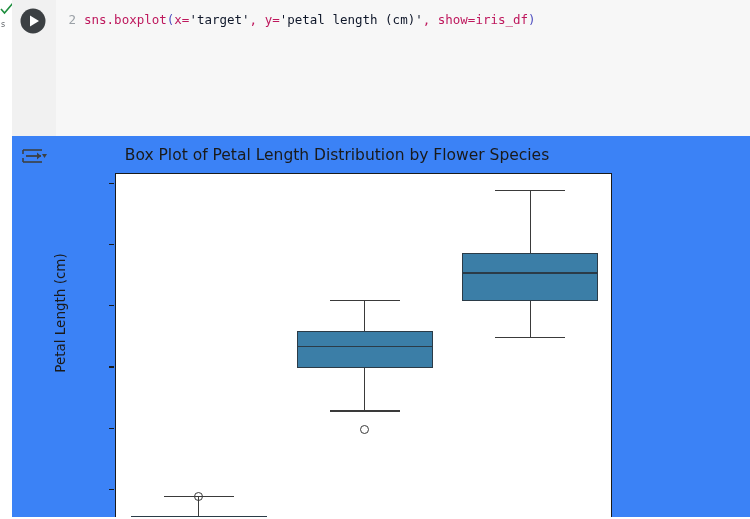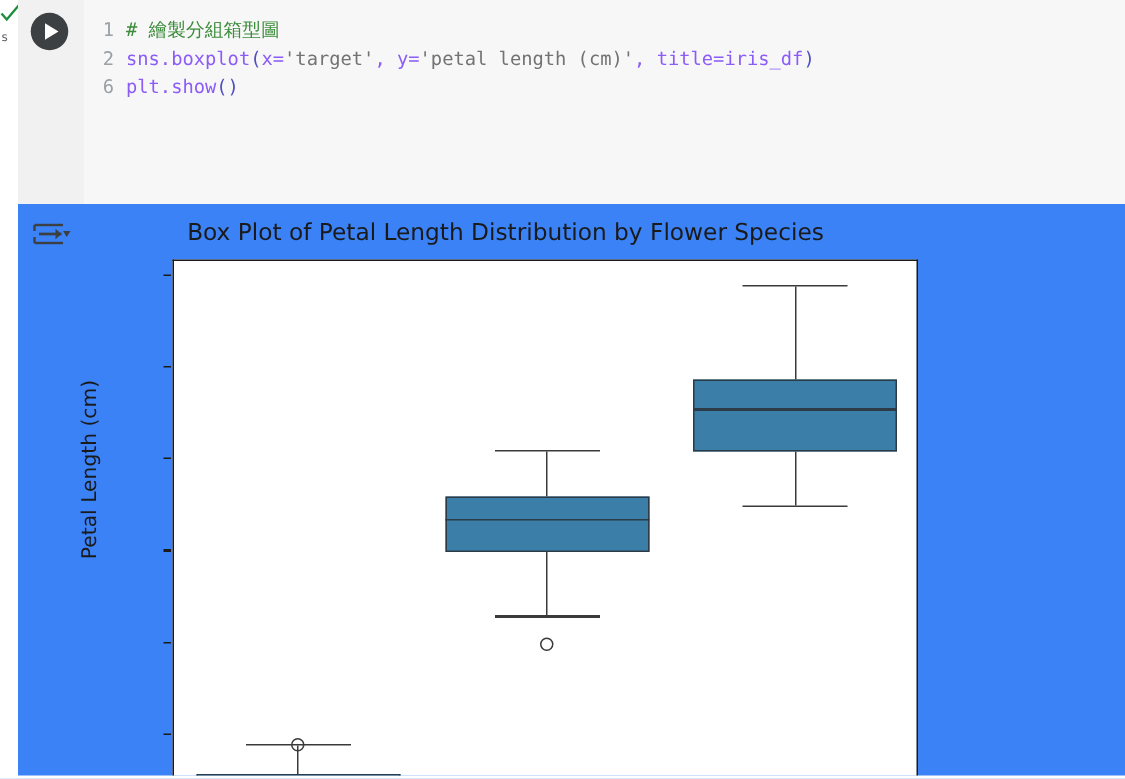--- a/index.html
+++ b/index.html
@@ -78,22 +78,22 @@
   .ln {
     display: inline-block;
     width: 20px;
     text-align: right;
     color: #9aa0a6;
     margin-right: 8px;
     font-family: "DejaVu Sans Mono", monospace;
     font-size: 12.5px;
   }
   .tok-comment { color: #3c8c3c; }
-  .tok-plain   { color: #8b5cf6; }
-  .tok-str     { color: #737373; }
+  .tok-plain   { color: #be185d; }
+  .tok-str     { color: #0f172a; }
   .tok-punct   { color: #5050c0; }
 
   
   .output-region {
     position: absolute;
     left: 12px; top: 136px;
     width: 738px; height: 381px;
     background: #3b82f6;
   }
   .out-icon {
@@ -207,23 +207,21 @@
       <div class="run-button">
         <svg width="26" height="26" viewBox="0 0 26 26">
           <circle cx="13" cy="13" r="12.5" fill="#3c4043"></circle>
           <path d="M10 7.5 L19 13 L10 18.5 Z" fill="#ffffff"></path>
         </svg>
       </div>
     </div>
 
     <div class="code-area">
       <div id="code-lines">
-          <div class="code-line"><span class="ln">1</span><span class="tok-comment"># 繪製分組箱型圖</span></div>
-          <div class="code-line"><span class="ln">2</span><span class="tok-plain">sns.boxplot</span><span class="tok-punct">(</span><span class="tok-plain">x=</span><span class="tok-str">'target'</span><span class="tok-plain">, y=</span><span class="tok-str">'petal length (cm)'</span><span class="tok-plain">, title=iris_df</span><span class="tok-punct">)</span></div>
-          <div class="code-line"><span class="ln">6</span><span class="tok-plain">plt.show</span><span class="tok-punct">()</span></div>
+          <div class="code-line"><span class="ln">2</span><span class="tok-plain">sns.boxplot</span><span class="tok-punct">(</span><span class="tok-plain">x=</span><span class="tok-str">'target'</span><span class="tok-plain">, y=</span><span class="tok-str">'petal length (cm)'</span><span class="tok-plain">, show=iris_df</span><span class="tok-punct">)</span></div>
         </div>
     </div>
   </div>
 
   <div class="output-region">
 
     <div class="out-icon">
       <svg width="28" height="24" viewBox="0 0 28 24">
         <line x1="3" y1="6" x2="22" y2="6" stroke="#3c4043" stroke-width="1.6"></line>
         <line x1="3" y1="18" x2="22" y2="18" stroke="#3c4043" stroke-width="1.6"></line>

